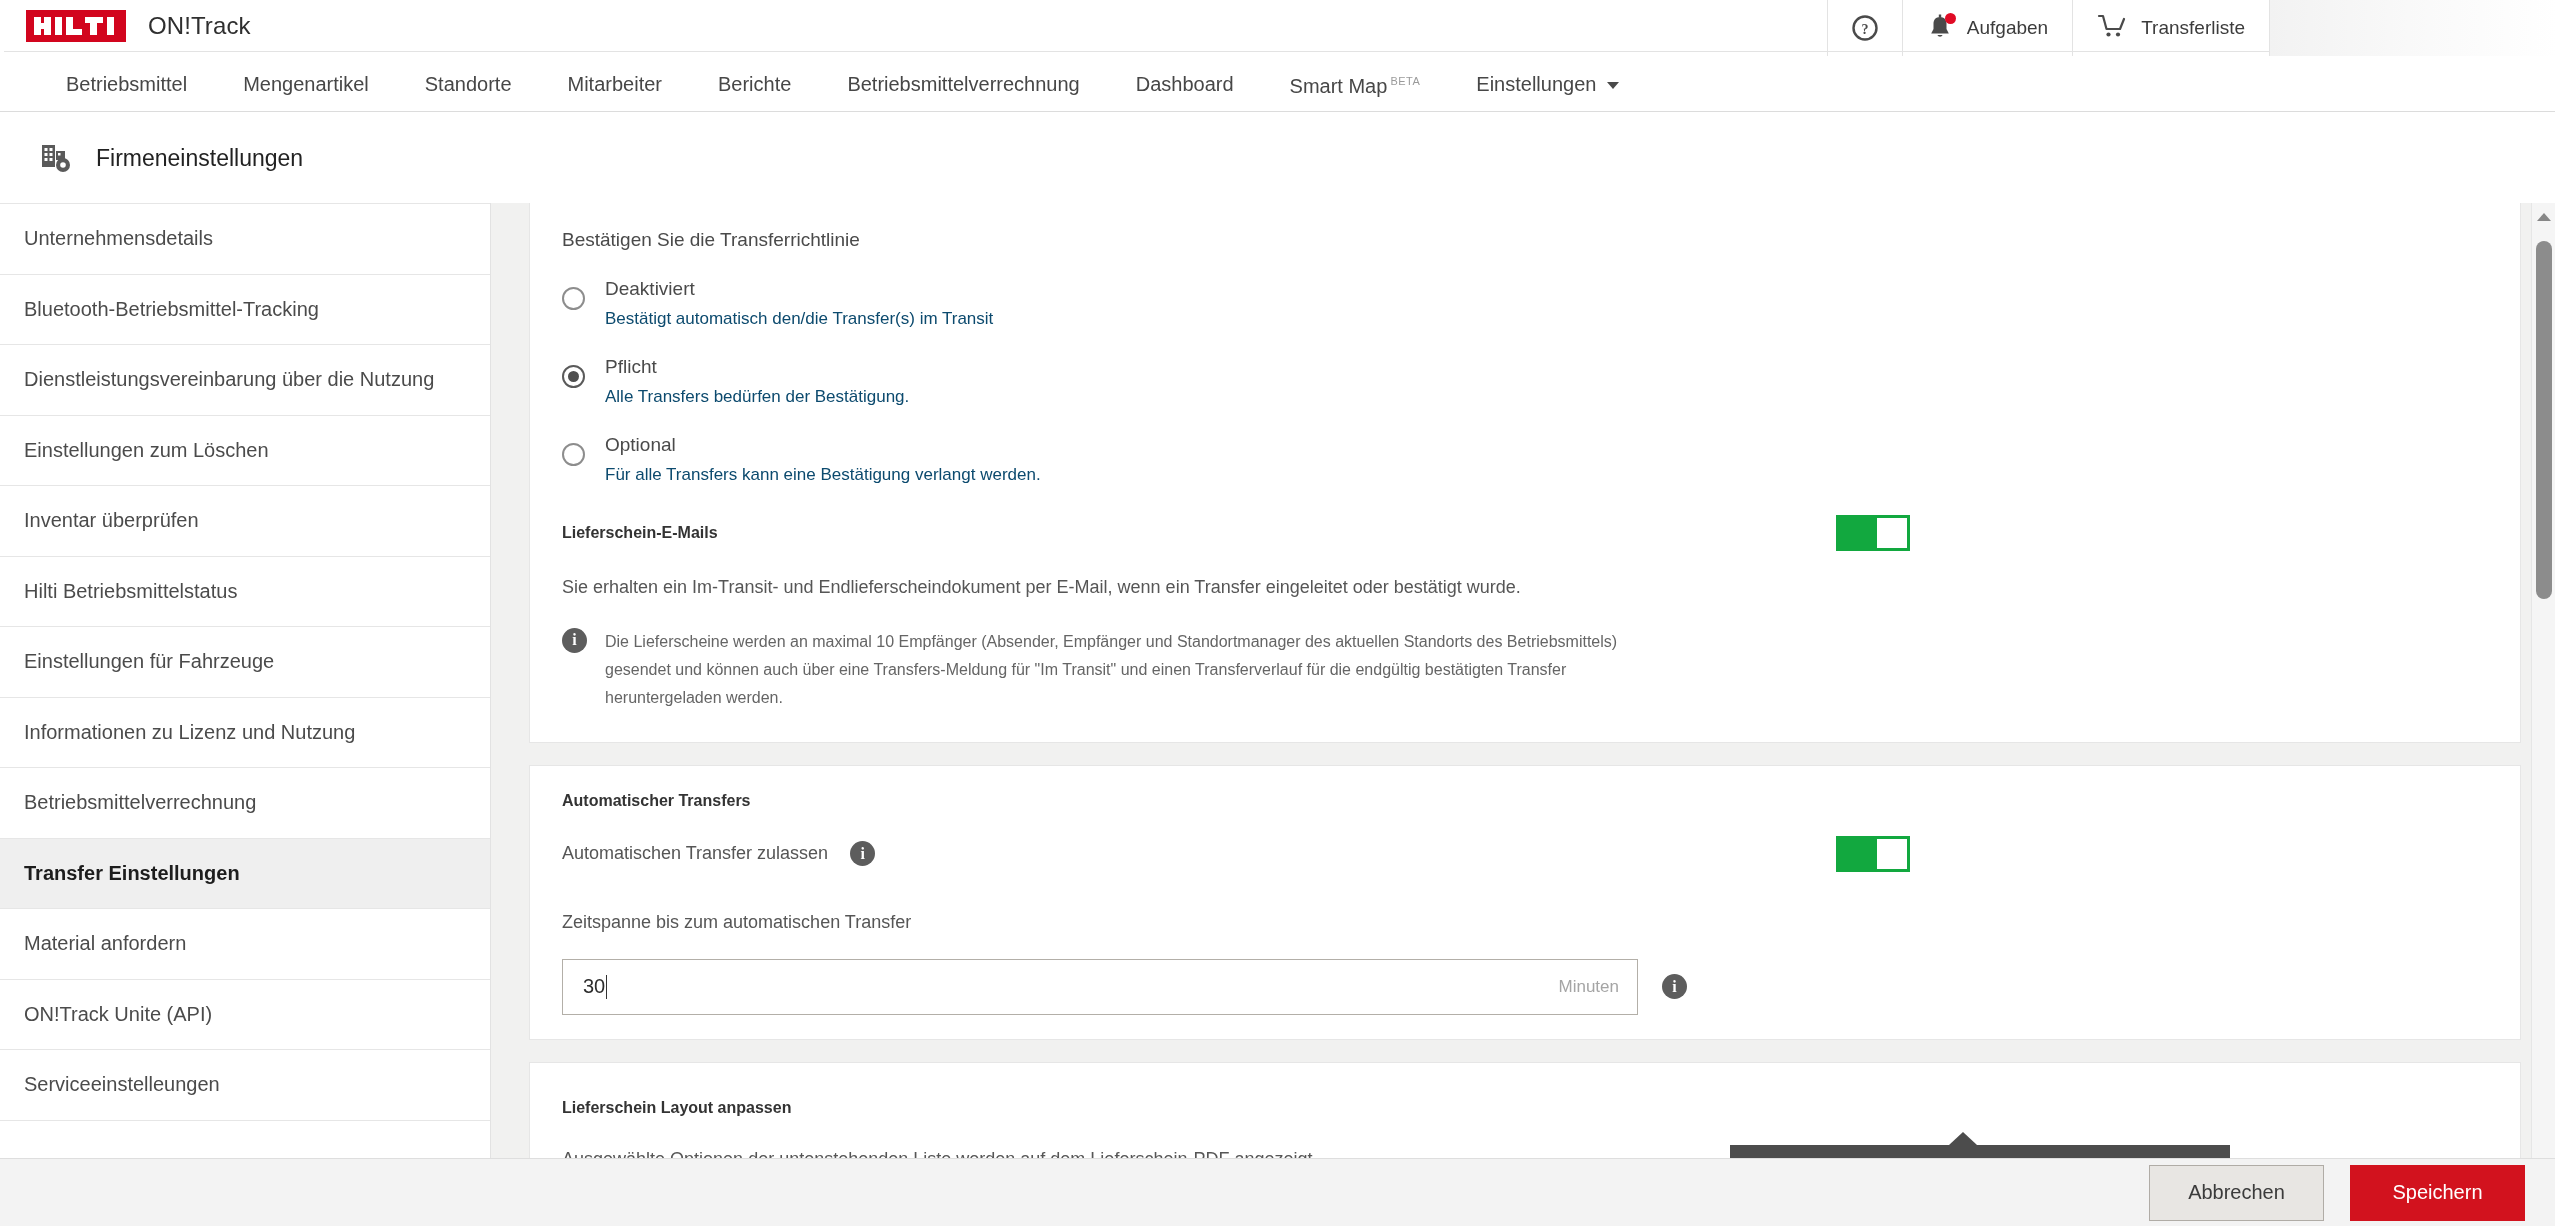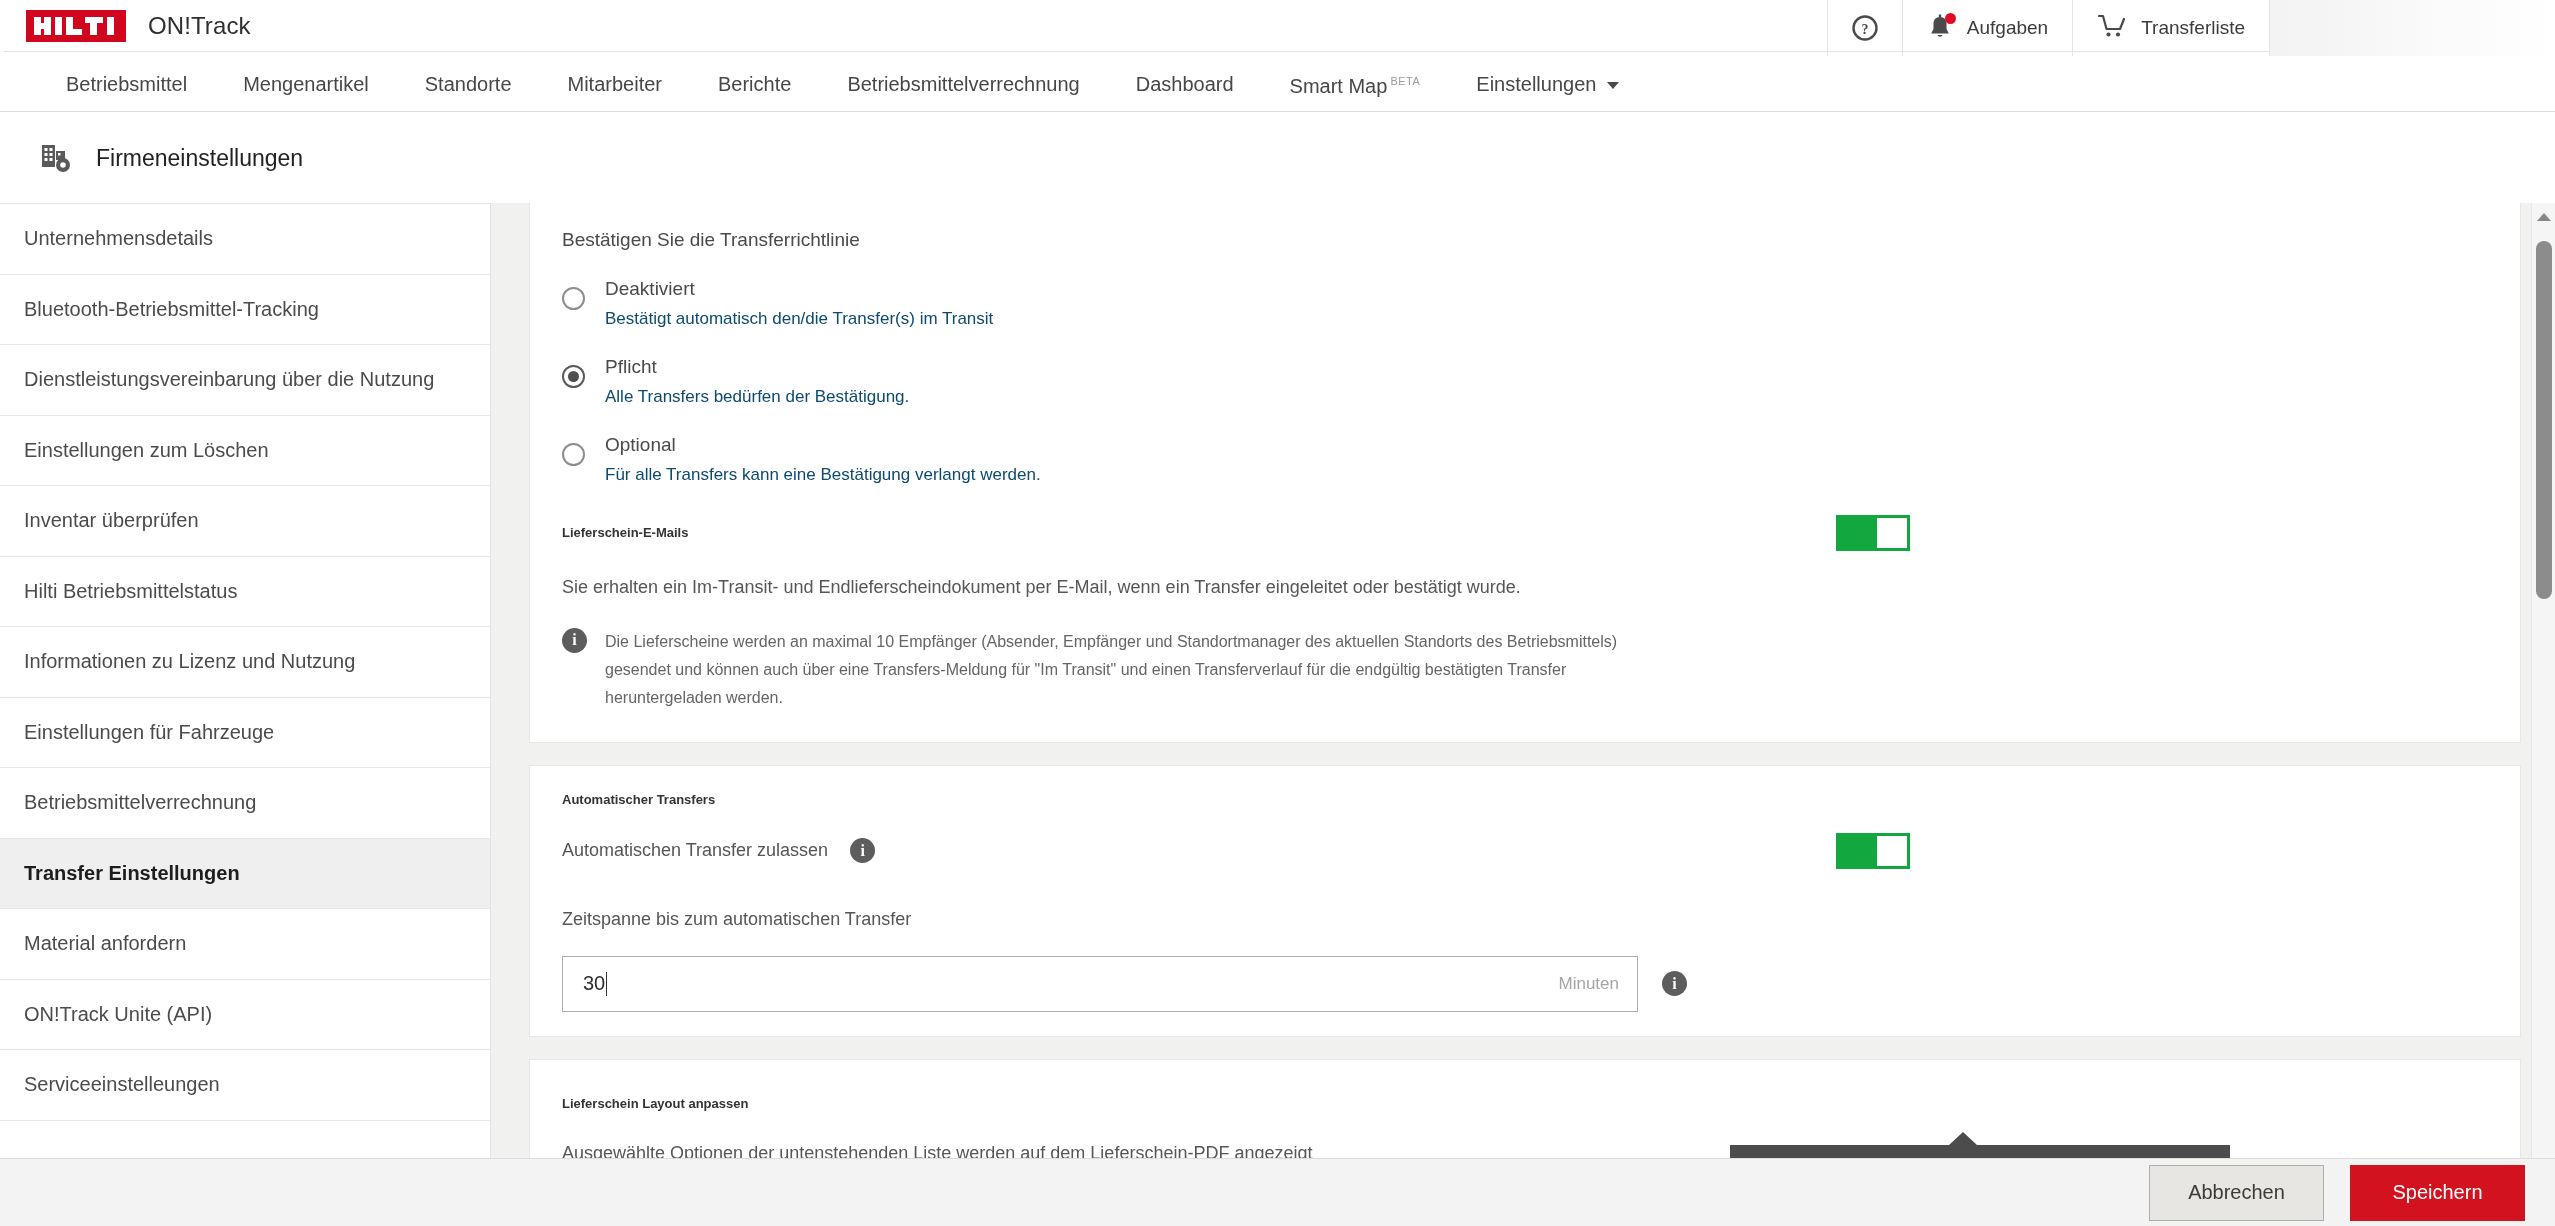--- a/index.html
+++ b/index.html
@@ -126,21 +126,21 @@
   .toggle {
     width: 74px; height: 36px; background: #12a83f; position: relative;
     flex: 0 0 74px; cursor: pointer;
   }
   .toggle .knob {
     position: absolute; right: 3px; top: 3px;
     width: 30px; height: 30px; background: #ffffff;
   }
 
   .row-between { display: flex; align-items: center; justify-content: space-between; }
-  .block-title { font-size: 13px; color: #333; font-weight: bold; }
+  .block-title { font-size: 16px; color: #333; font-weight: bold; }
   .para { font-size: 18px; color: #565656; }
 
   .info-icon {
     width: 25px; height: 25px; border-radius: 50%;
     background: #5d5d5d; color: #fff; font-size: 16px; font-weight: bold;
     display: inline-flex; align-items: center; justify-content: center;
     font-family: "Liberation Serif", serif; flex: 0 0 25px; cursor: pointer;
   }
   .note-row { display: flex; align-items: flex-start; gap: 18px; margin-top: 30px; }
   .note-text { font-size: 16px; color: #656565; line-height: 1.75; max-width: 1050px; }
@@ -314,24 +314,24 @@
       <div class="side-item">
           <span>Einstellungen zum Löschen</span>
         </div>
       <div class="side-item">
           <span>Inventar überprüfen</span>
         </div>
       <div class="side-item">
           <span>Hilti Betriebsmittelstatus</span>
         </div>
       <div class="side-item">
+          <span>Einstellungen für Fahrzeuge</span>
+        </div>
+      <div class="side-item">
           <span>Informationen zu Lizenz und Nutzung</span>
-        </div>
-      <div class="side-item">
-          <span>Einstellungen für Fahrzeuge</span>
         </div>
       <div class="side-item">
           <span>Betriebsmittelverrechnung</span>
         </div>
       <div class="side-item active">
           <span>Transfer Einstellungen</span>
         </div>
       <div class="side-item">
           <span>Material anfordern</span>
         </div>

